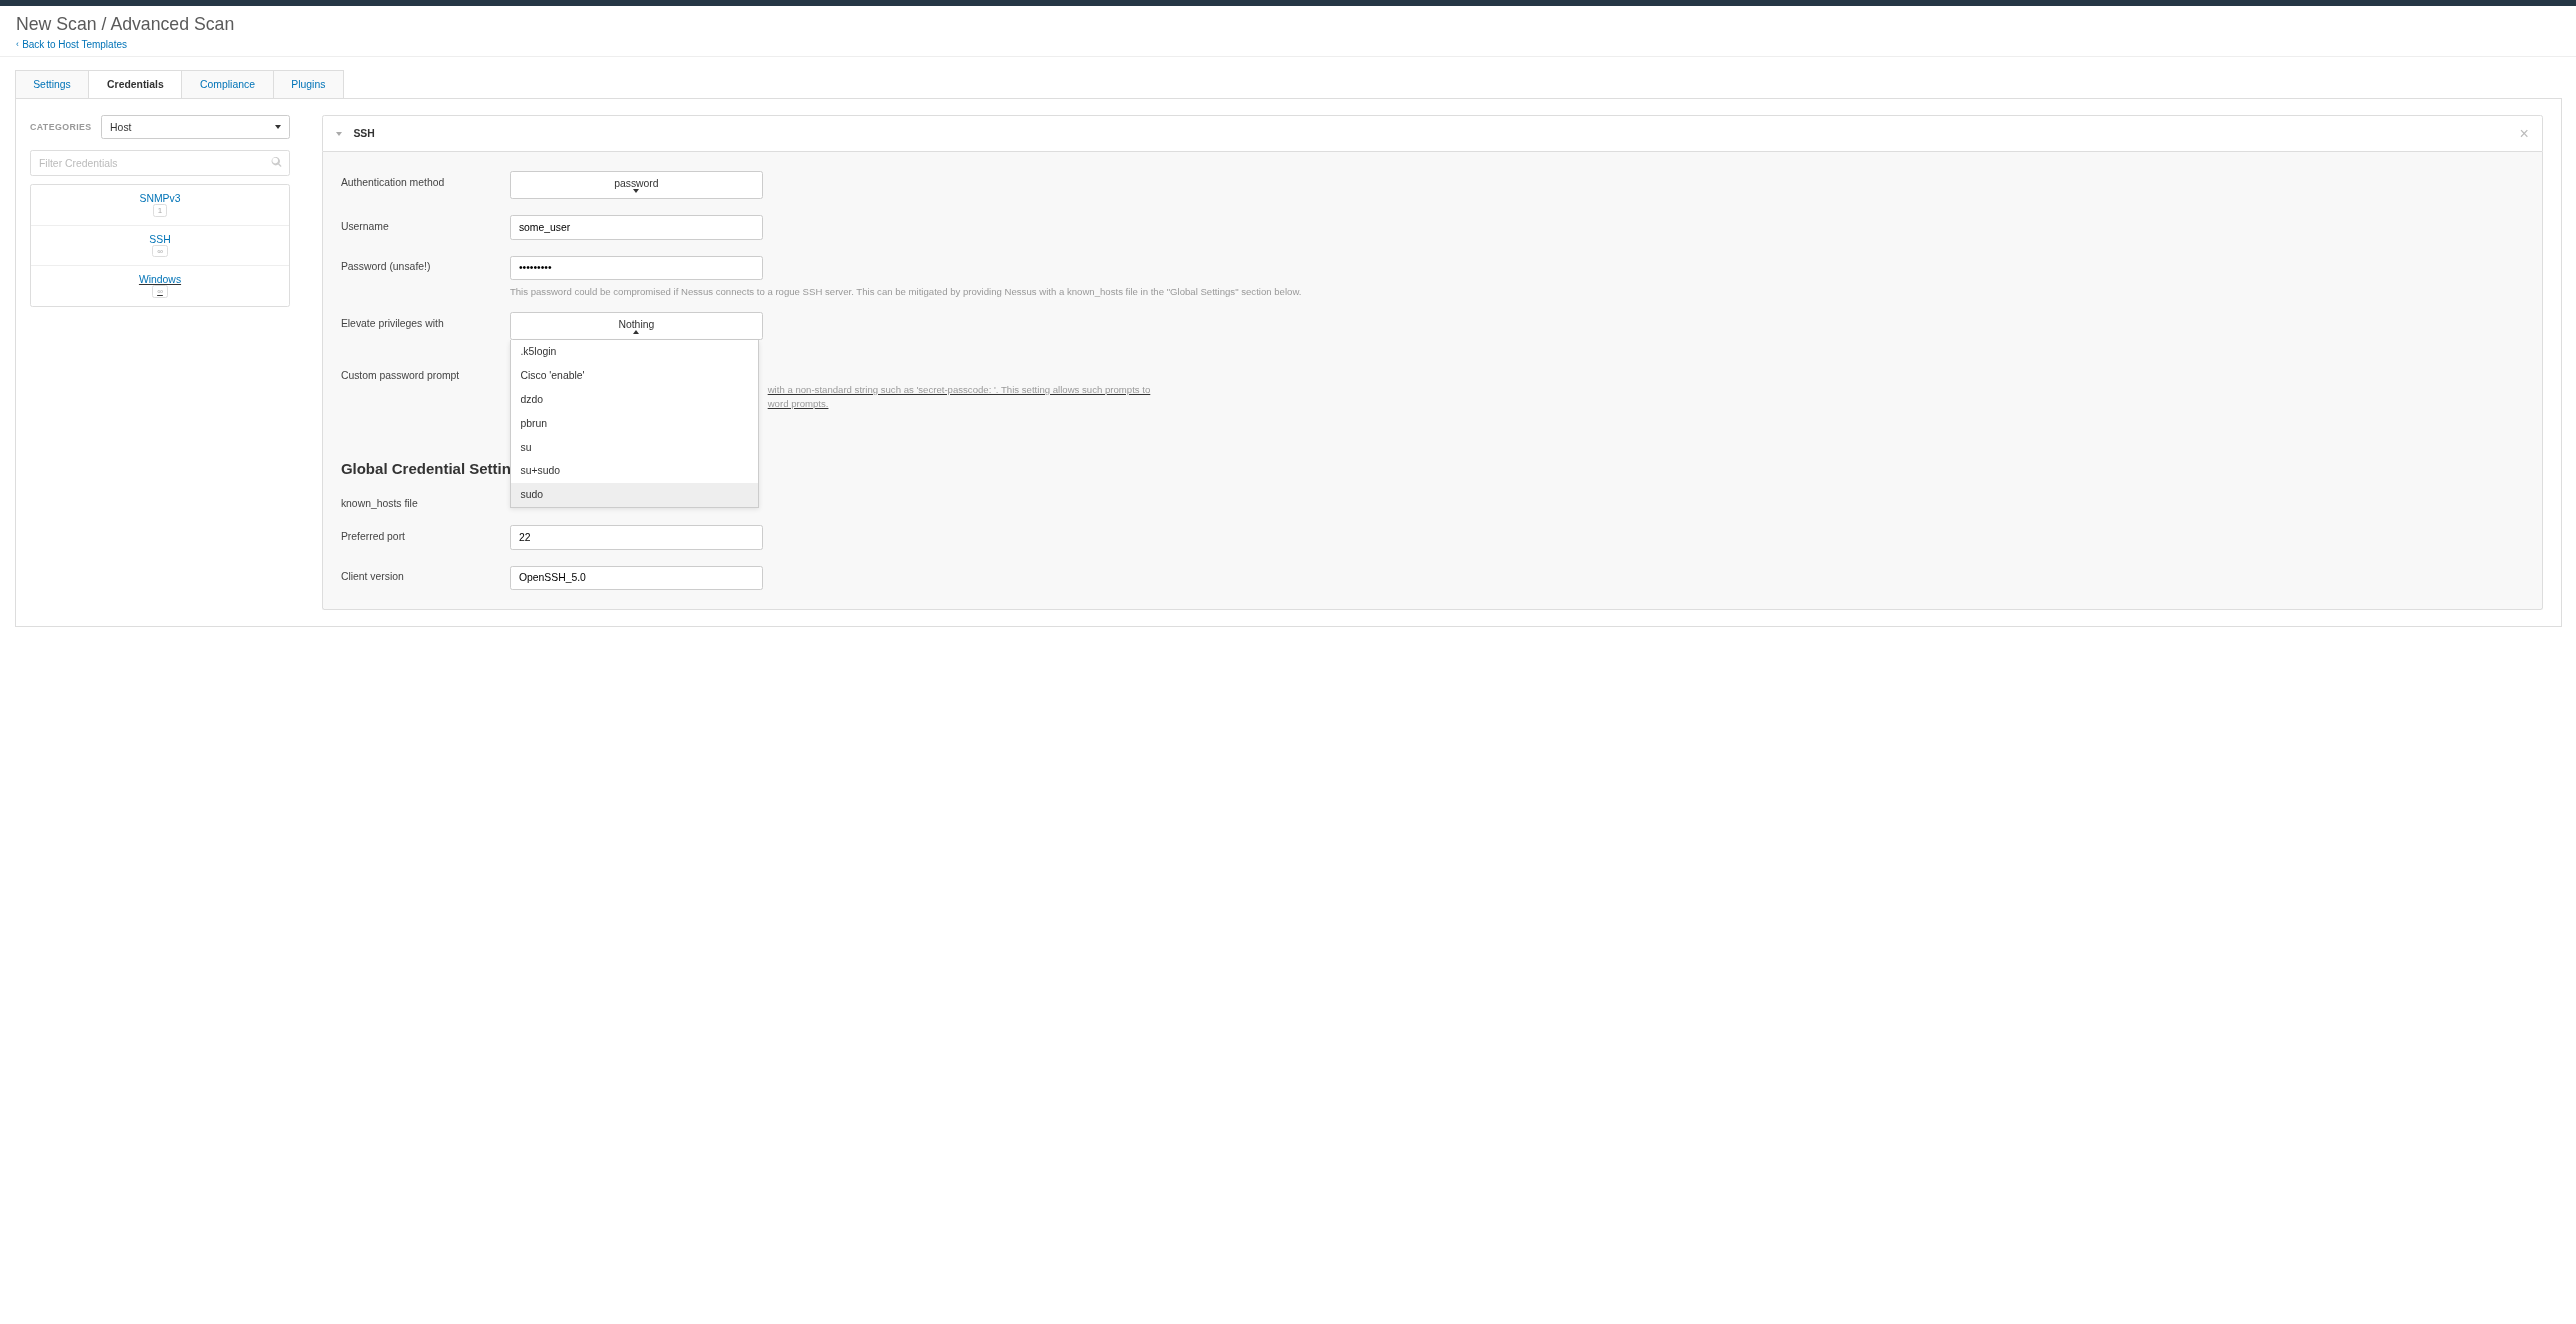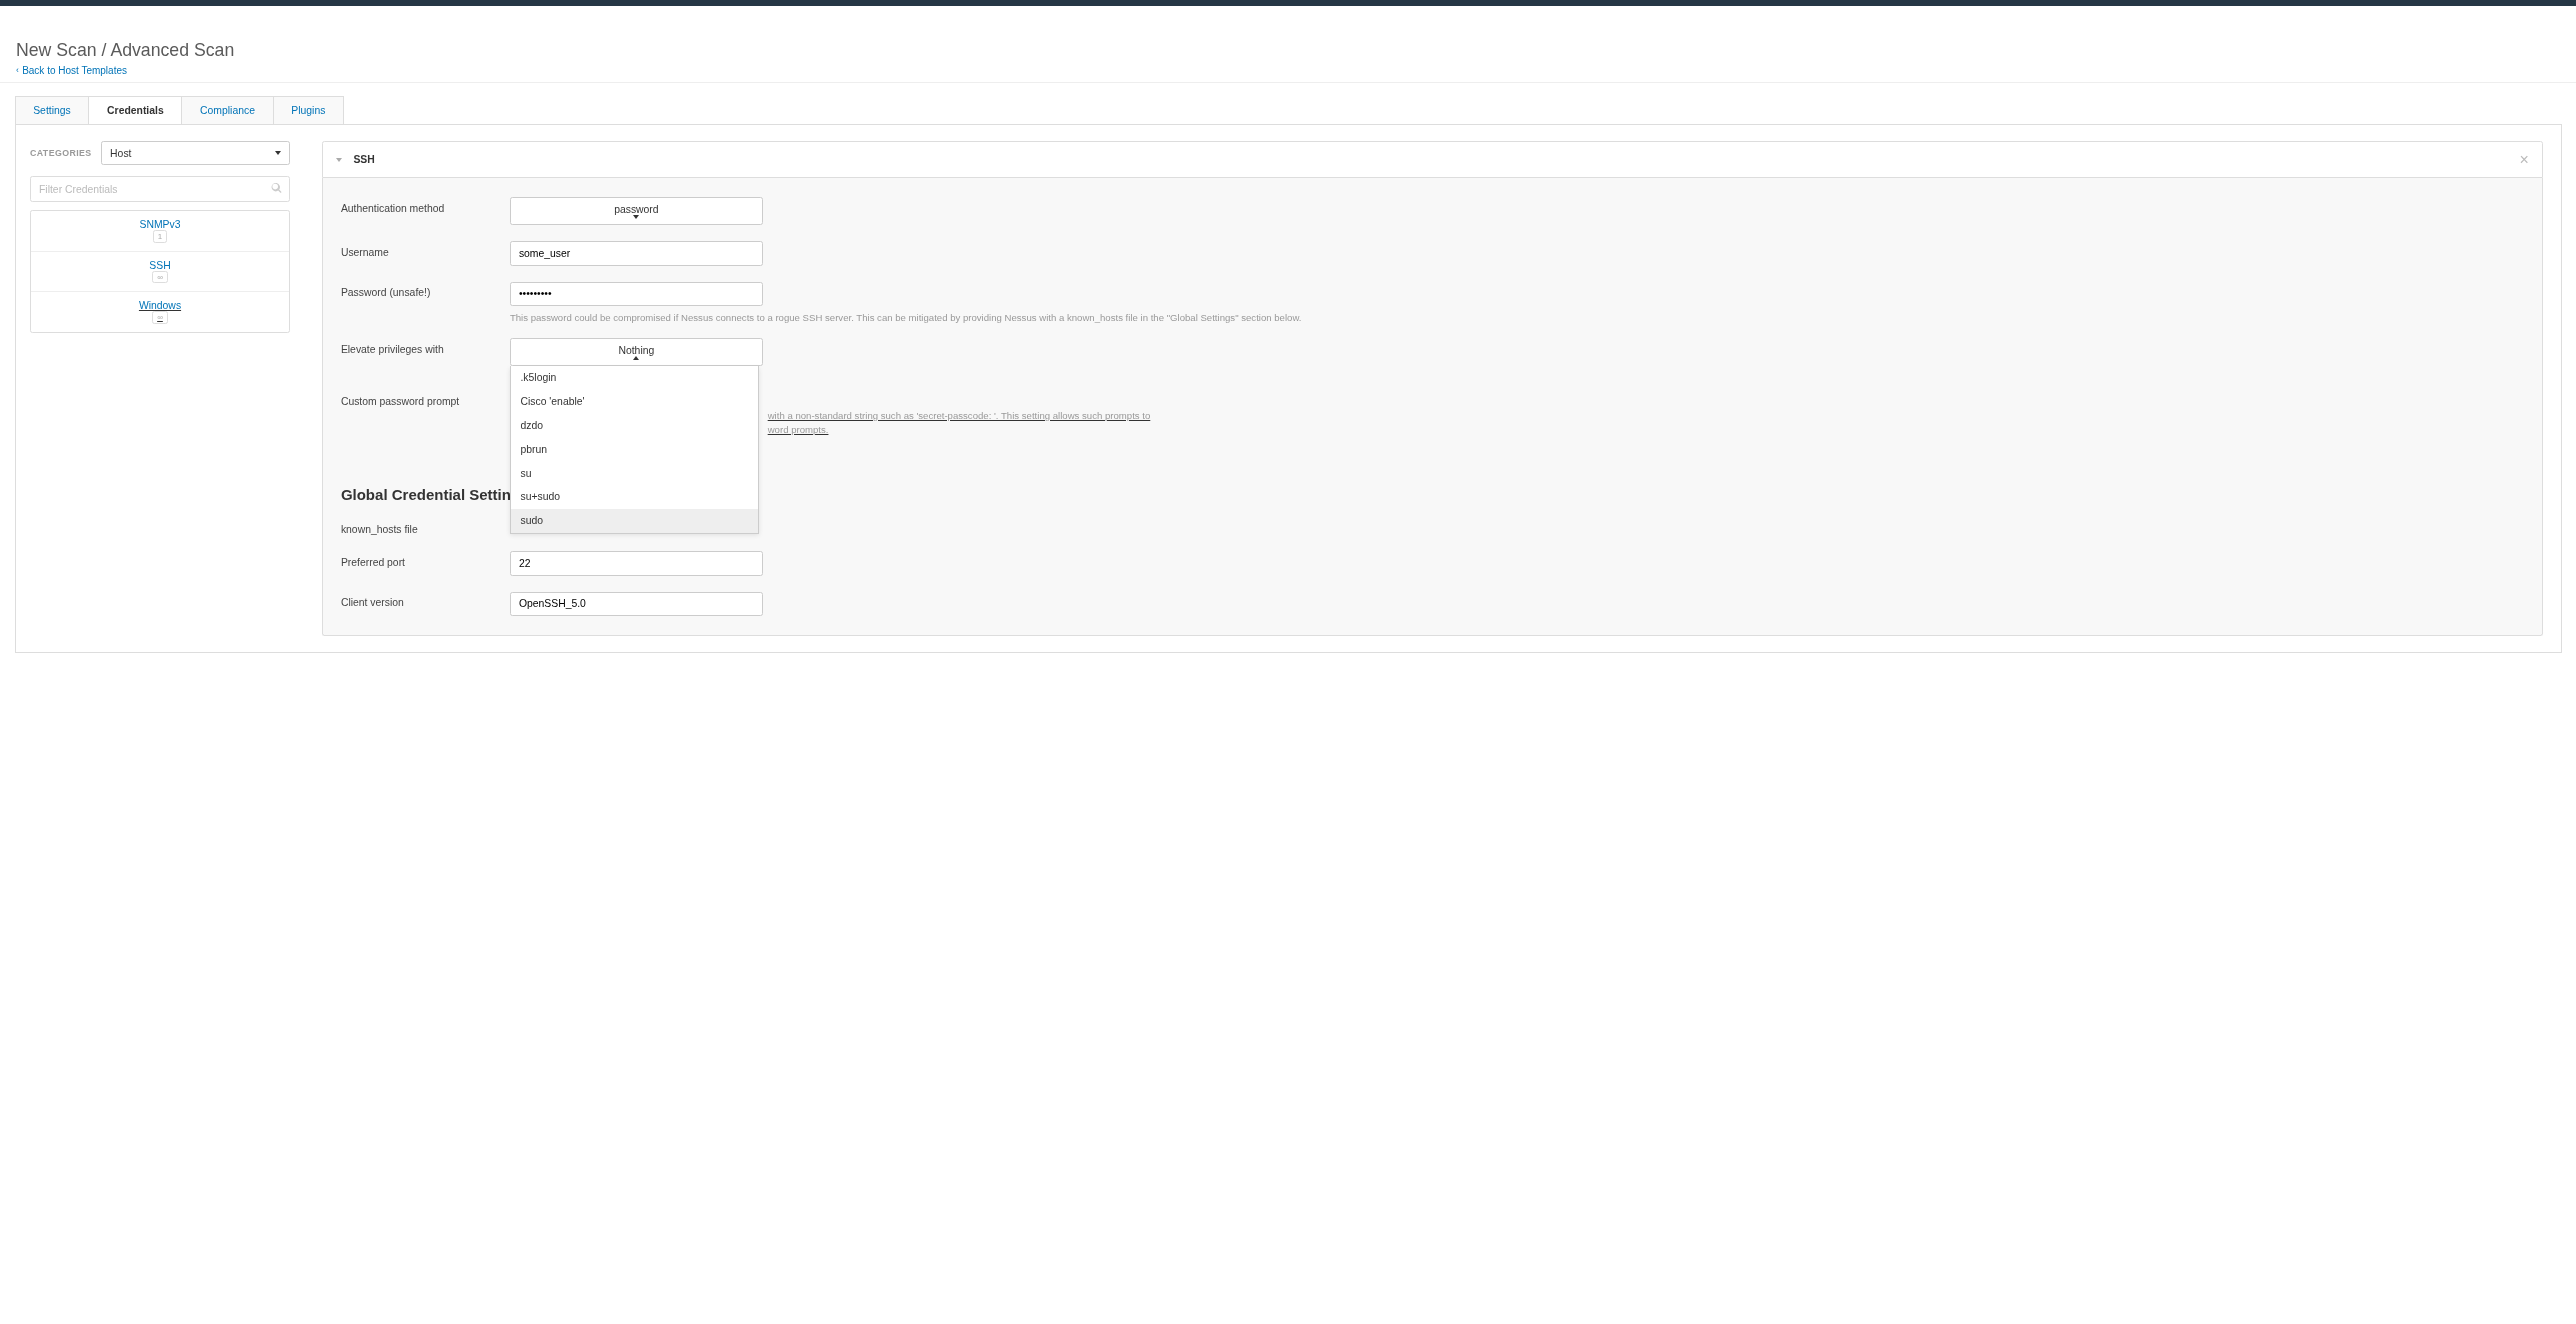--- a/index.html
+++ b/index.html
@@ -1,18 +1,18 @@
 <!DOCTYPE html>
 <html style="font-size:13px"><head>
   <meta charset="utf-8">
   <style>
     * { box-sizing: border-box; margin: 0; padding: 0; }
     body { font-family: -apple-system, BlinkMacSystemFont, "Segoe UI", Helvetica, Arial, sans-serif; font-size: 10.4px; color: #333; background: #fff; }
     .topbar { height: 6.4px; background: #263745; }
-    .header { padding: 8px 16px 6.4px; border-bottom: 0.8px solid #eee; margin-top: 26px; }
+    .header { padding: 8px 16px 6.4px; border-bottom: 0.8px solid #eee; }
     .header-title { font-size: 17.7px; font-weight: 300; color: #5a5a5a; }
     .back-link { color: #0073b7; font-size: 10px; cursor: pointer; display: inline-flex; align-items: center; margin-top: 3.2px; }
     .back-link .chev { margin-right: 3.2px; font-size: 8.8px; }
     .container { padding: 13px 14.5px; }
     .tabs { display: flex; border: 0.8px solid #ddd; border-bottom: none; width: fit-content; }
     .tab { padding: 8px 17.7px; font-size: 10.4px; color: #0073b7; cursor: pointer; border-right: 0.8px solid #ddd; background: #f9f9f9; }
     .tab:last-child { border-right: none; }
     .tab.active { color: #333; font-weight: 600; background: #fff; }
     .content { border: 0.8px solid #ddd; display: flex; min-height: 522px; }
     .sidebar { width: 289px; padding: 16px 14.5px; border-right: 0; flex-shrink: 0; }

